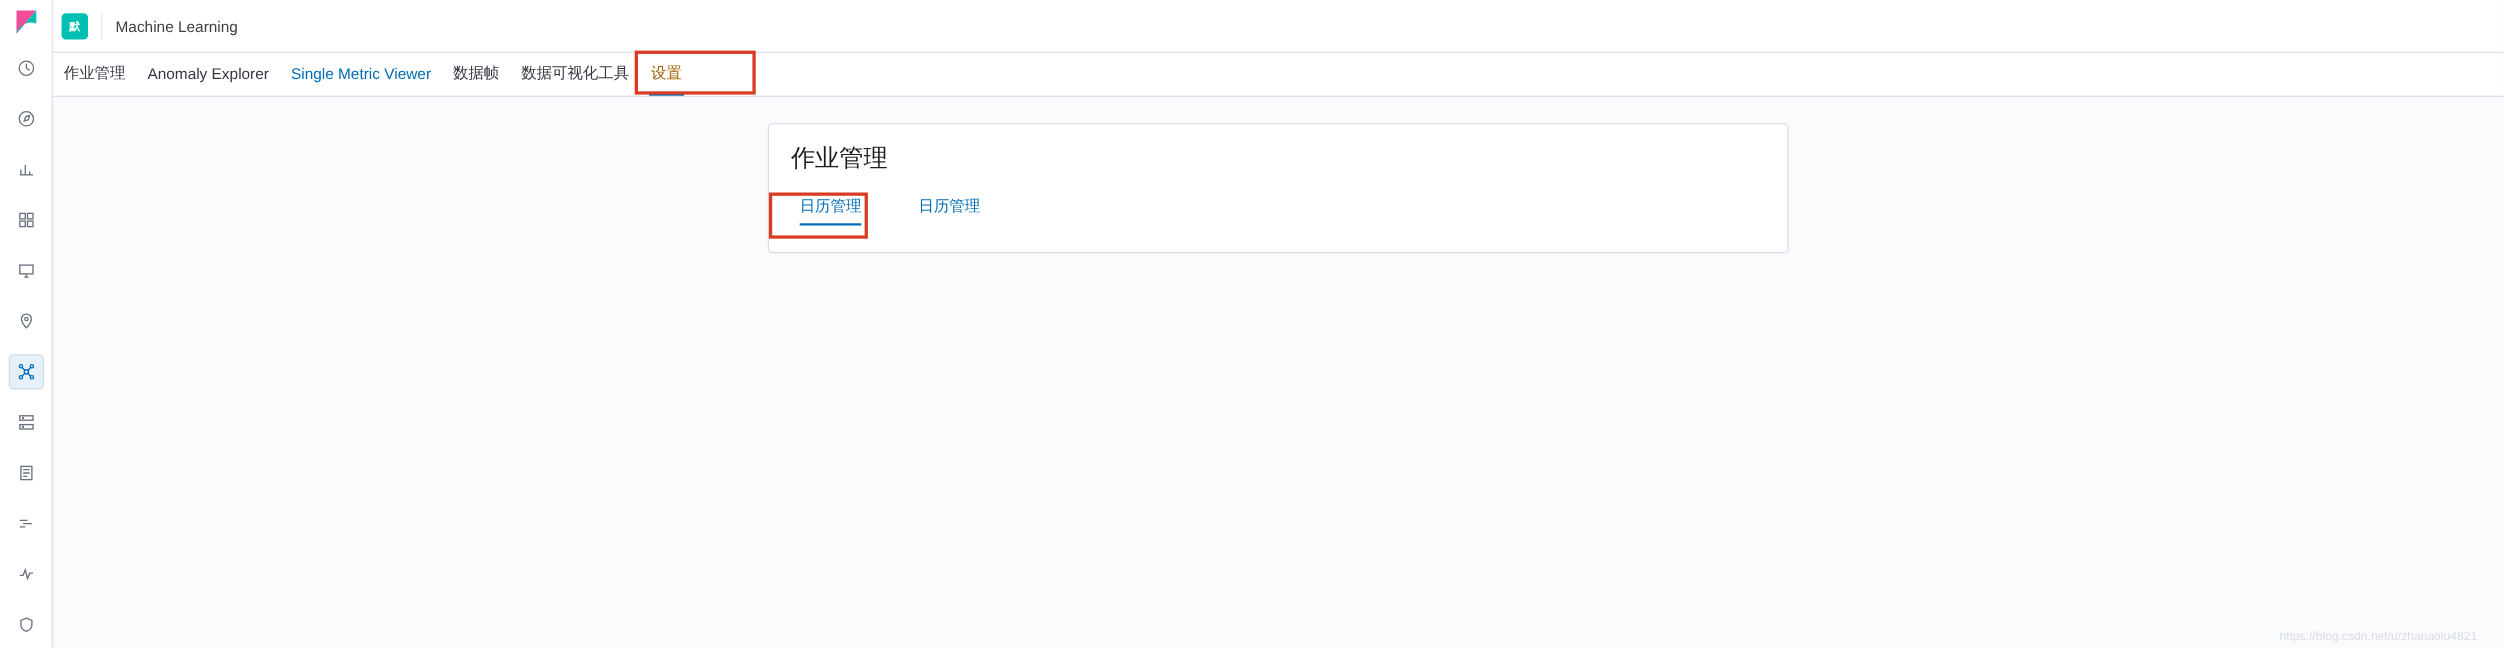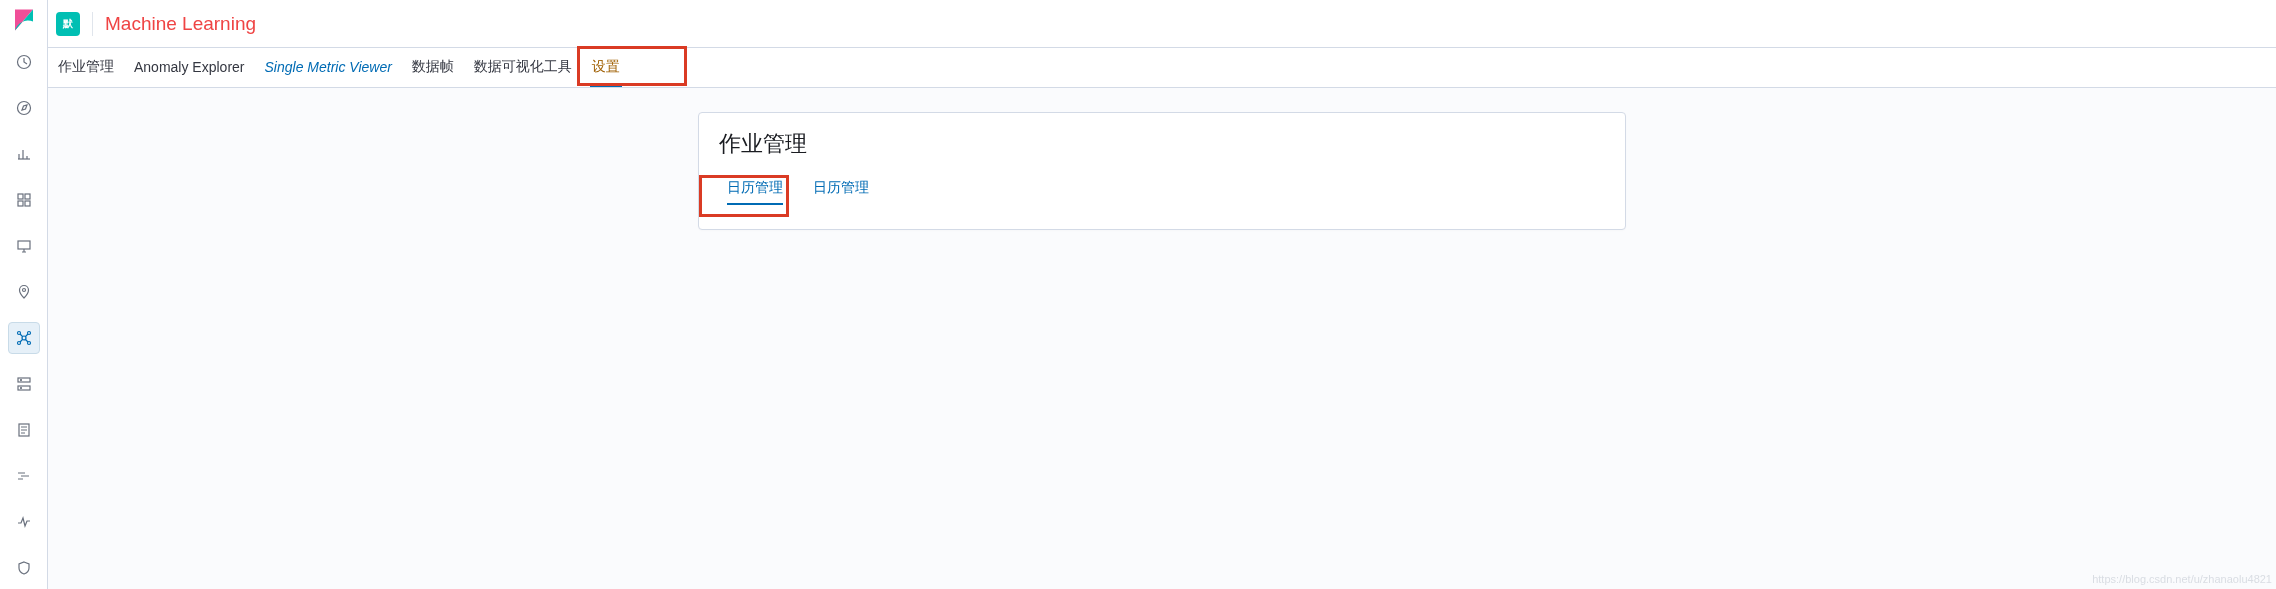--- a/index.html
+++ b/index.html
@@ -43,41 +43,41 @@
   }
   .crumb-badge {
     width: 24px; height: 24px;
     background: #00bfb3;
     border-radius: 4px;
     color: #fff;
     font-size: 10px;
     display: flex; align-items: center; justify-content: center;
     font-weight: 600;
   }
-  .crumb-title { font-size: 19px; color: #ef4444; padding-left: 12px; border-left:1px solid #e0e5ec; line-height:24px;}
+  .crumb-title { font-size: 14px; color: #404040; padding-left: 12px; border-left:1px solid #e0e5ec; line-height:24px;}
 
   .tabbar {
     height: 40px;
     background: #ffffff;
     border-bottom: 1px solid #d3dae6;
     display: flex;
     align-items: stretch;
     padding-left: 8px;
     gap: 16px;
     position: relative;
   }
   .tab {
     display: flex; align-items: center;
     font-size: 14px;
     color: #343741;
     cursor: pointer;
     padding: 0 2px;
     border-bottom: 2px solid transparent;
   }
-  .tab.blue { color: #006bb4; font-style: italic; }
+  .tab.blue { color: #006bb4; }
   .tab.active { color: #a16207; border-bottom-color: #006bb4; }
 
   .red-box-1 {
     position: absolute;
     border: 3px solid #da3b24;
     height: 40px; width: 110px;
     left: 529px; top: -2px;
     pointer-events: none;
   }
 
@@ -87,38 +87,38 @@
     min-height: 118px;
     background: #ffffff;
     border: 1px solid #d3dae6;
     border-radius: 4px;
     padding: 16px 20px 12px 20px;
     box-shadow: 0 1px 2px rgba(0,0,0,0.02);
     position: relative;
   }
   .card-title { font-size: 22px; font-weight: 400; color: #1a1c21; margin-bottom: 20px; }
 
-  .card-tabs { display:flex; gap: 30px; padding-left: 8px; }
+  .card-tabs { display:flex; gap: 52px; padding-left: 8px; }
   .card-tab {
     font-size: 14px; color:#006bb4; cursor:pointer;
     padding-bottom: 6px;
     border-bottom: 2px solid transparent;
   }
   .card-tab.active { border-bottom-color:#006bb4; }
 
   .red-box-2 {
     position: absolute;
     border: 3px solid #da3b24;
     height: 42px; width: 90px;
     left: 0px; top: 62px;
     pointer-events: none;
   }
 
   .watermark {
-    position: fixed; right: 4px; bottom: 4px;
+    position: fixed; right: 24px; bottom: 4px;
     font-size: 11px; color: #d9dde3;
     user-select: none;
   }
 </style>
 </head>
 <body>
 
 <nav class="sidebar">
   <div class="logo">
     <svg viewBox="0 0 32 32">

